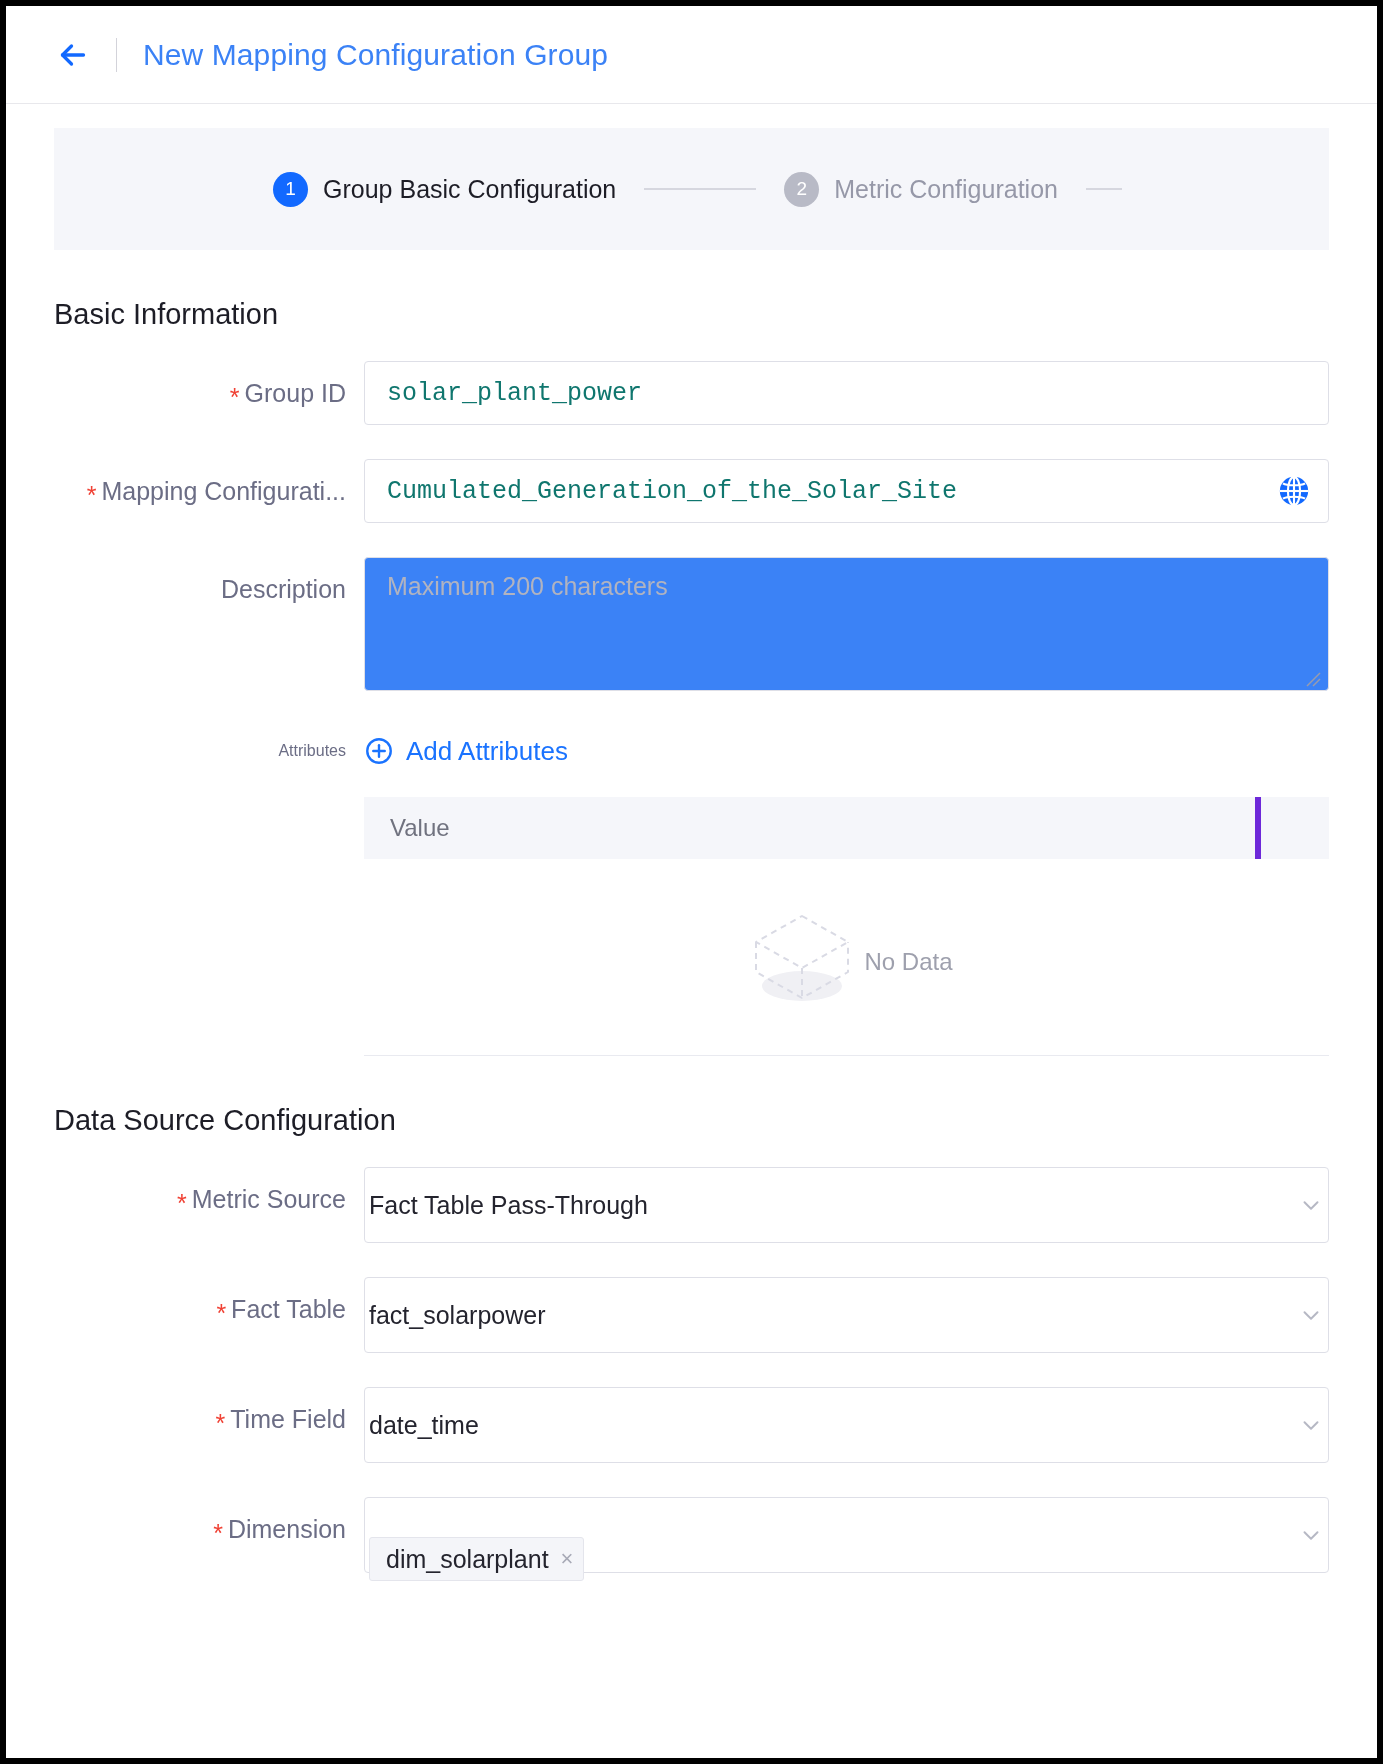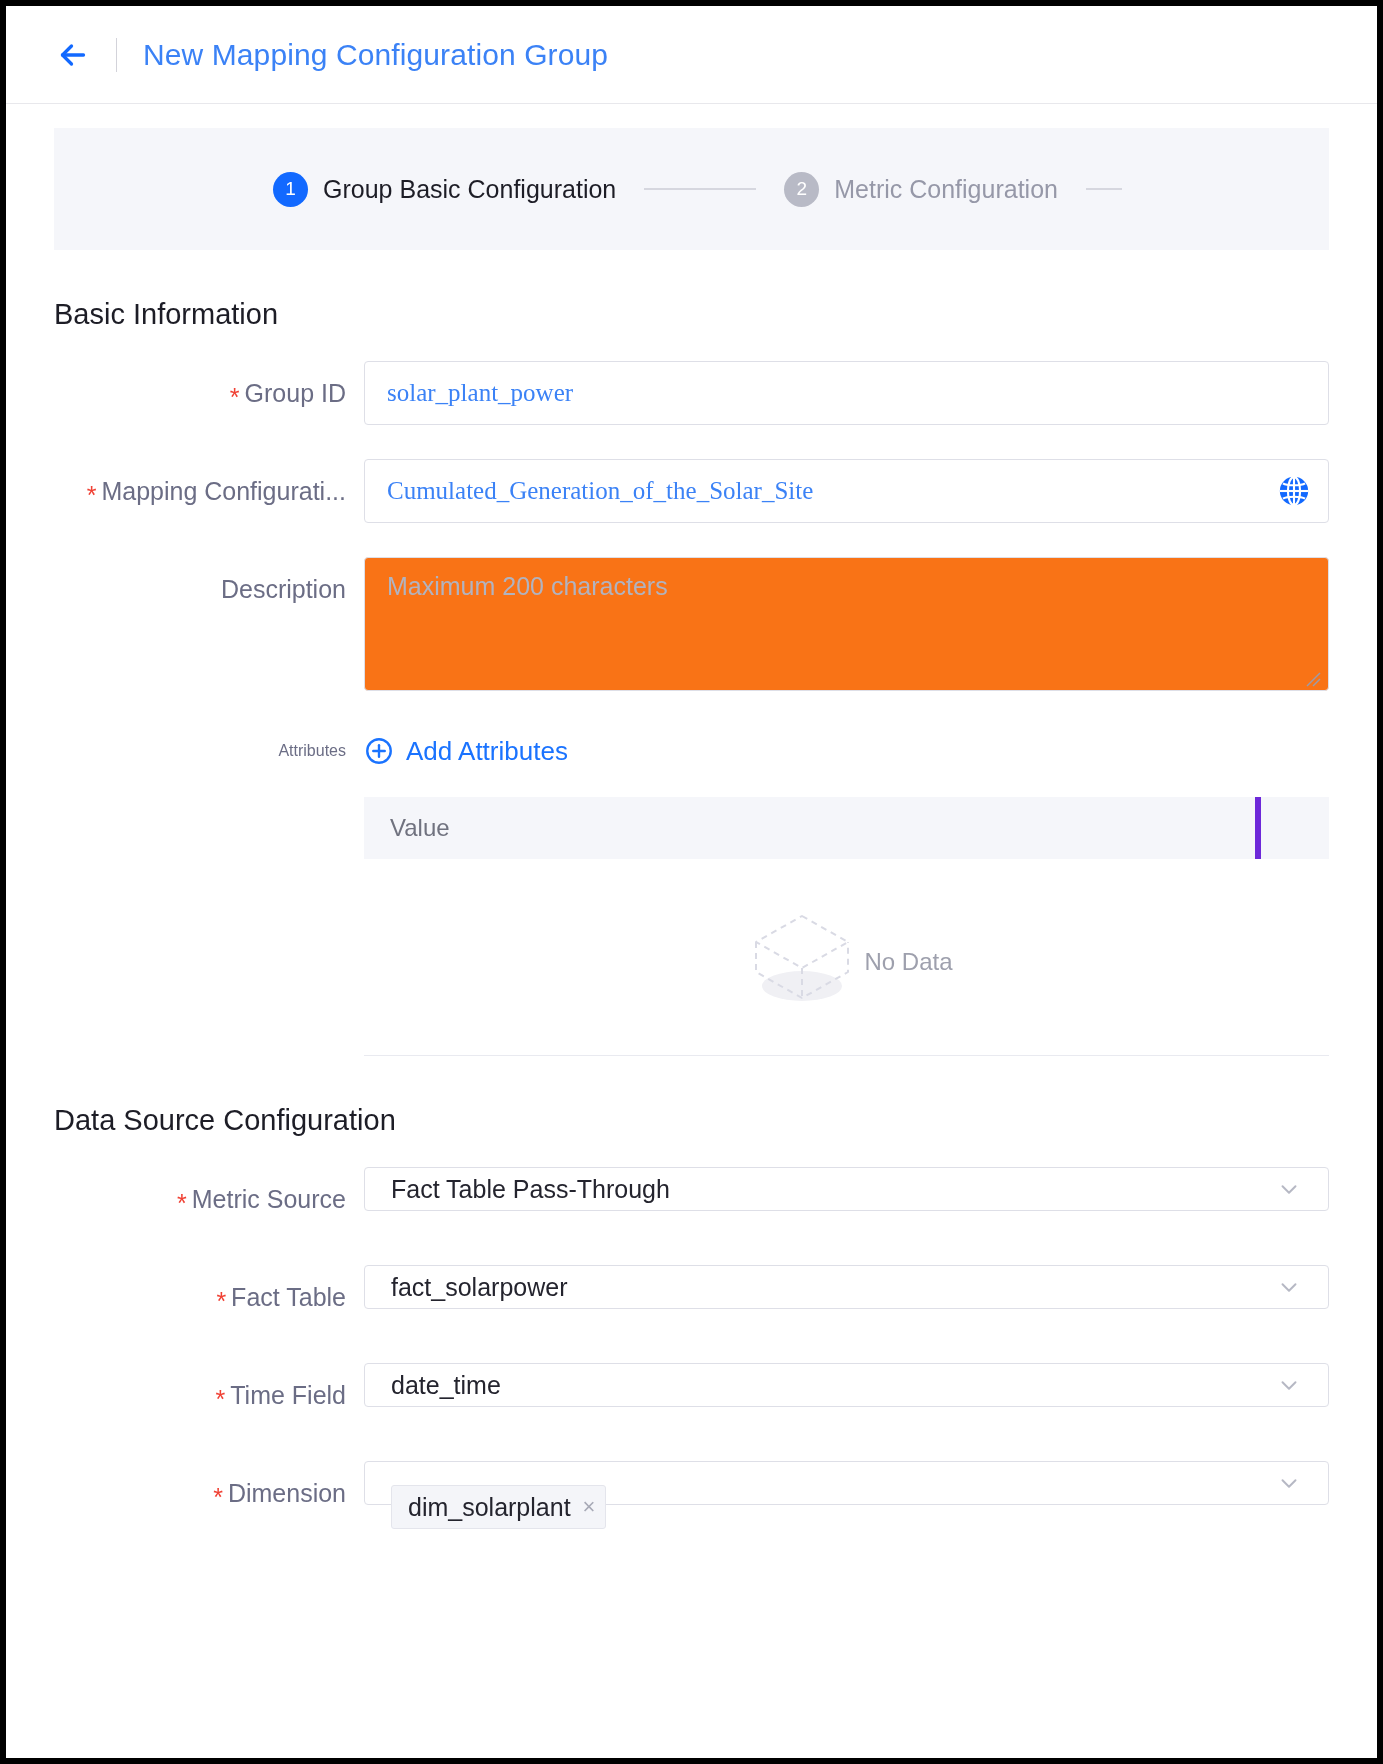--- a/index.html
+++ b/index.html
@@ -144,23 +144,23 @@
   .field-area { flex: 1; position: relative; }
 
   .text-input {
     width: 100%;
     height: 64px;
     box-sizing: border-box;
     border: 1px solid #dedfe7;
     border-radius: 4px;
     background: #fff;
     font-size: 25px;
-    color: #3b82f6;
+    color: #0f766e;
     padding: 0 22px;
-    font-family: Liberation Serif, serif;
+    font-family: Liberation Mono, monospace;
     outline: none;
   }
   .text-input::placeholder { color: #b1b3c0; }
 
   .input-with-icon { position: relative; }
   .input-with-icon .text-input { padding-right: 87px; }
   .globe-btn {
     position: absolute;
     right: 18px;
     top: 50%;
@@ -178,21 +178,21 @@
     height: 134px;
     box-sizing: border-box;
     border: 1px solid #dedfe7;
     border-radius: 4px;
     font-size: 25px;
     color: #24242e;
     padding: 14px 22px;
     font-family: "Liberation Sans", sans-serif;
     resize: none;
     outline: none;
-    background: #f97316;
+    background: #3b82f6;
   }
   .textarea::placeholder { color: #b1b3c0; }
   .resize-grip {
     position: absolute;
     right: 8px;
     bottom: 8px;
     width: 18px;
     height: 18px;
     pointer-events: none;
   }
@@ -252,28 +252,28 @@
   }
   .empty-text {
     font-size: 24px;
     color: #9ea0ad;
     margin-top: 10px;
   }
 
   
   .select-input {
     width: 100%;
-    height: 44px;
+    height: 76px;
     box-sizing: border-box;
     border: 1px solid #dedfe7;
     border-radius: 4px;
     background: #fff;
     display: flex;
     align-items: center;
-    padding: 0 26px;
+    padding: 0 4px;
     position: relative;
     cursor: pointer;
   }
   .select-value {
     font-size: 25px;
     color: #24242e;
     flex: 1;
     white-space: nowrap;
     overflow: hidden;
   }

